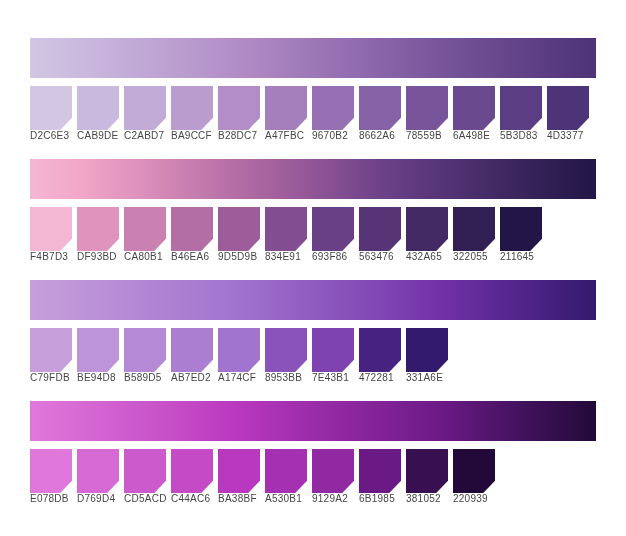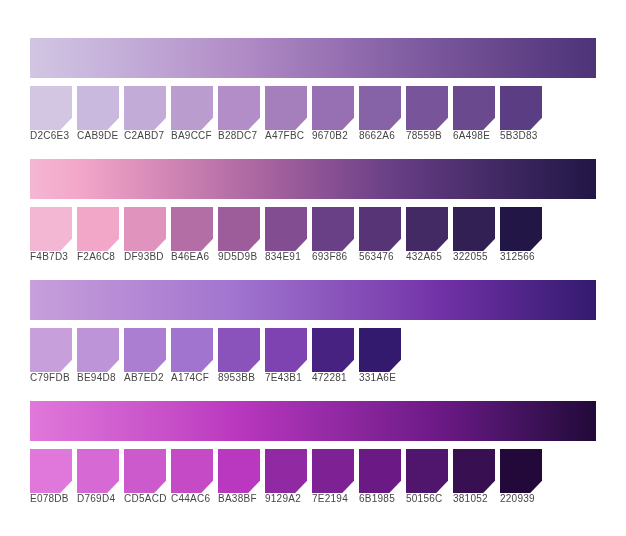--- a/index.html
+++ b/index.html
@@ -116,38 +116,42 @@
           <span class="swatch-label">78559B</span>
         </div>
         <div class="swatch-cell">
           <div class="swatch-chip" style="background: rgb(106, 73, 142);"></div>
           <span class="swatch-label">6A498E</span>
         </div>
         <div class="swatch-cell">
           <div class="swatch-chip" style="background: rgb(91, 61, 131);"></div>
           <span class="swatch-label">5B3D83</span>
         </div>
+        <div class="swatch-cell">
+          <div class="swatch-chip" style="background: rgb(77, 51, 119);"></div>
+          <span class="swatch-label">4D3377</span>
+        </div>
       </div>
     </div>
     <div class="palette-row">
       <div class="gradient-bar" style="background: linear-gradient(to right, rgb(244, 183, 211) 0%, rgb(242, 166, 200) 9.091%, rgb(223, 147, 189) 18.182%, rgb(202, 128, 177) 27.273%, rgb(180, 110, 166) 36.364%, rgb(157, 93, 155) 45.455%, rgb(131, 78, 145) 54.545%, rgb(105, 63, 134) 63.636%, rgb(86, 52, 118) 72.727%, rgb(67, 42, 101) 81.818%, rgb(50, 32, 85) 90.909%, rgb(33, 22, 69) 100%);"></div>
       <div class="swatch-strip">
         <div class="swatch-cell">
           <div class="swatch-chip" style="background: rgb(244, 183, 211);"></div>
           <span class="swatch-label">F4B7D3</span>
         </div>
         <div class="swatch-cell">
-          <div class="swatch-chip" style="background: rgb(242, 166, 200);"></div>
-          <span class="swatch-label">F2A6C8</span>
-        </div>
-        <div class="swatch-cell">
           <div class="swatch-chip" style="background: rgb(223, 147, 189);"></div>
           <span class="swatch-label">DF93BD</span>
         </div>
         <div class="swatch-cell">
+          <div class="swatch-chip" style="background: rgb(202, 128, 177);"></div>
+          <span class="swatch-label">CA80B1</span>
+        </div>
+        <div class="swatch-cell">
           <div class="swatch-chip" style="background: rgb(180, 110, 166);"></div>
           <span class="swatch-label">B46EA6</span>
         </div>
         <div class="swatch-cell">
           <div class="swatch-chip" style="background: rgb(157, 93, 155);"></div>
           <span class="swatch-label">9D5D9B</span>
         </div>
         <div class="swatch-cell">
           <div class="swatch-chip" style="background: rgb(131, 78, 145);"></div>
           <span class="swatch-label">834E91</span>
@@ -163,36 +167,40 @@
         <div class="swatch-cell">
           <div class="swatch-chip" style="background: rgb(67, 42, 101);"></div>
           <span class="swatch-label">432A65</span>
         </div>
         <div class="swatch-cell">
           <div class="swatch-chip" style="background: rgb(50, 32, 85);"></div>
           <span class="swatch-label">322055</span>
         </div>
         <div class="swatch-cell">
           <div class="swatch-chip" style="background: rgb(33, 22, 69);"></div>
-          <span class="swatch-label">312566</span>
+          <span class="swatch-label">211645</span>
         </div>
       </div>
     </div>
     <div class="palette-row">
       <div class="gradient-bar" style="background: linear-gradient(to right, rgb(199, 159, 219) 0%, rgb(190, 148, 216) 9.091%, rgb(181, 137, 213) 18.182%, rgb(171, 126, 210) 27.273%, rgb(161, 116, 207) 36.364%, rgb(149, 100, 197) 45.455%, rgb(137, 83, 187) 54.545%, rgb(126, 67, 177) 63.636%, rgb(114, 49, 167) 72.727%, rgb(92, 41, 148) 81.818%, rgb(71, 34, 129) 90.909%, rgb(51, 26, 110) 100%);"></div>
       <div class="swatch-strip">
         <div class="swatch-cell">
           <div class="swatch-chip" style="background: rgb(199, 159, 219);"></div>
           <span class="swatch-label">C79FDB</span>
         </div>
         <div class="swatch-cell">
           <div class="swatch-chip" style="background: rgb(190, 148, 216);"></div>
           <span class="swatch-label">BE94D8</span>
         </div>
         <div class="swatch-cell">
+          <div class="swatch-chip" style="background: rgb(181, 137, 213);"></div>
+          <span class="swatch-label">B589D5</span>
+        </div>
+        <div class="swatch-cell">
           <div class="swatch-chip" style="background: rgb(171, 126, 210);"></div>
           <span class="swatch-label">AB7ED2</span>
         </div>
         <div class="swatch-cell">
           <div class="swatch-chip" style="background: rgb(161, 116, 207);"></div>
           <span class="swatch-label">A174CF</span>
         </div>
         <div class="swatch-cell">
           <div class="swatch-chip" style="background: rgb(137, 83, 187);"></div>
           <span class="swatch-label">8953BB</span>
@@ -228,36 +236,32 @@
         </div>
         <div class="swatch-cell">
           <div class="swatch-chip" style="background: rgb(196, 74, 198);"></div>
           <span class="swatch-label">C44AC6</span>
         </div>
         <div class="swatch-cell">
           <div class="swatch-chip" style="background: rgb(186, 56, 191);"></div>
           <span class="swatch-label">BA38BF</span>
         </div>
         <div class="swatch-cell">
+          <div class="swatch-chip" style="background: rgb(165, 48, 177);"></div>
+          <span class="swatch-label">A530B1</span>
+        </div>
+        <div class="swatch-cell">
           <div class="swatch-chip" style="background: rgb(145, 41, 162);"></div>
           <span class="swatch-label">9129A2</span>
         </div>
         <div class="swatch-cell">
-          <div class="swatch-chip" style="background: rgb(126, 33, 148);"></div>
-          <span class="swatch-label">7E2194</span>
-        </div>
-        <div class="swatch-cell">
           <div class="swatch-chip" style="background: rgb(107, 25, 133);"></div>
           <span class="swatch-label">6B1985</span>
         </div>
         <div class="swatch-cell">
-          <div class="swatch-chip" style="background: rgb(80, 21, 108);"></div>
-          <span class="swatch-label">50156C</span>
-        </div>
-        <div class="swatch-cell">
           <div class="swatch-chip" style="background: rgb(56, 16, 82);"></div>
           <span class="swatch-label">381052</span>
         </div>
         <div class="swatch-cell">
           <div class="swatch-chip" style="background: rgb(34, 9, 57);"></div>
           <span class="swatch-label">220939</span>
         </div>
       </div>
     </div>
   </div>

